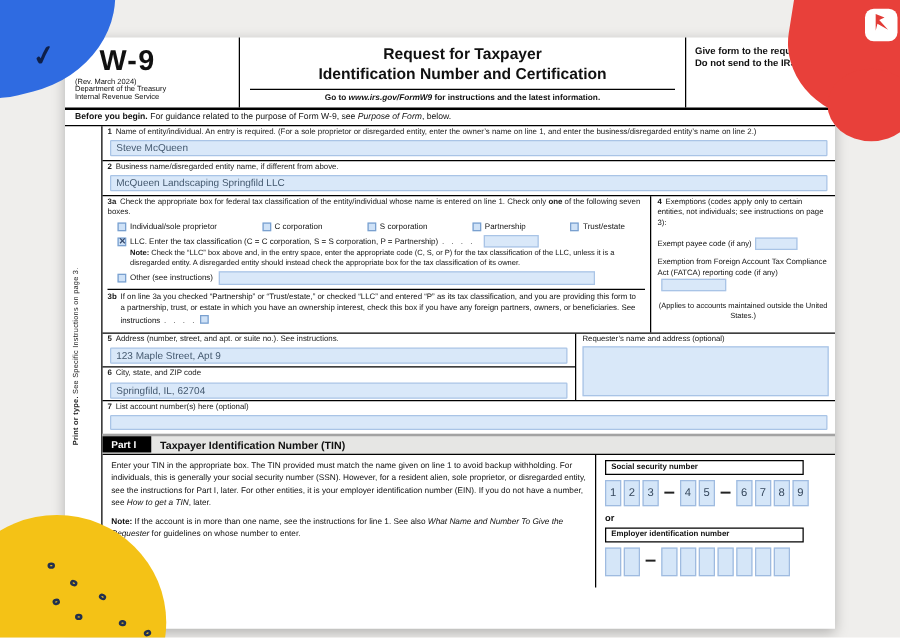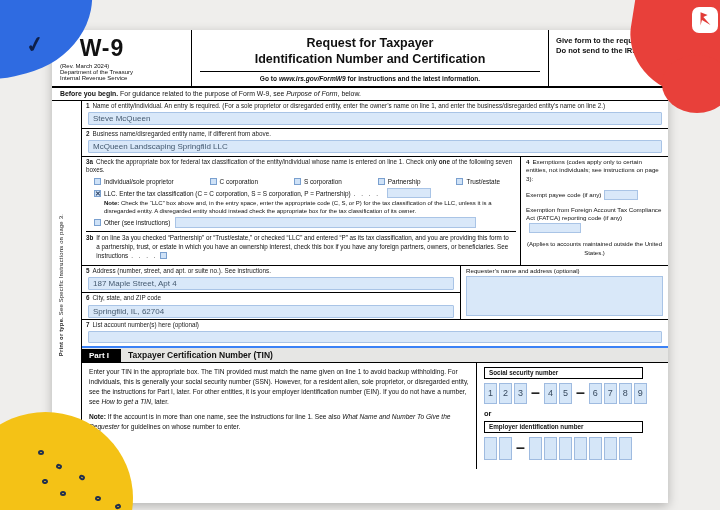--- a/index.html
+++ b/index.html
@@ -71,21 +71,21 @@
   .applies { text-align:center; margin-top:7px; font-size:6px; }
   .mt5 { margin-top:6px; }
   
   .row56 { display:flex; border-top:1px solid #000; }
   .c56 { flex:1; }
   .c56 .row { padding:1px 4px 0; }
   .lbl6 { border-top:1px solid #000; margin-top:2px; padding:1px 4px 0; }
   .creq { width:208px; border-left:1px solid #000; padding:1px 5px 3px; font-size:6.2px; }
   .reqbox { background:#d9e8f9; border:1px solid #a9c4e6; height:40px; margin-top:2px; }
   
-  .p1hdr { border-top:2px solid #3b82f6; border-bottom:1px solid #000; background:#e6e6e4; display:flex; align-items:flex-end; }
+  .p1hdr { border-top:2px solid #a3a3a3; border-bottom:1px solid #000; background:#e6e6e4; display:flex; align-items:flex-start; }
   .p1box { background:#000; color:#fff; font-weight:bold; font-size:8px; padding:2px 12px 2px 7px; }
   .p1title { font-weight:bold; font-size:8.5px; padding:2px 7px; }
   .p1body { flex:1; display:flex; }
   .p1text { flex:1; padding:4px 7px; font-size:6.6px; line-height:1.5; }
   .p1text i { font-style:italic; }
   .p1note { margin-top:6px; }
   .p1tin { width:192px; border-left:1px solid #000; padding:4px 7px; }
   .tinlabel { border:1px solid #000; font-size:6.3px; font-weight:bold; padding:1.5px 4px; width:90%; background:#fff; }
   .digitrow { display:flex; align-items:center; margin:4px 0 5px; }
   .dcell { width:13px; height:21px; background:#d5e6f8; border:1px solid #9fbbe0; margin-right:2px; display:flex; align-items:center; justify-content:center; font-size:9px; color:#37495e; }
@@ -209,41 +209,41 @@
           <div class="mt5"><span>Exempt payee code (if any)</span><span class="inlinebox w34"></span></div>
           <div class="mt5"><span>Exemption from Foreign Account Tax Compliance Act (FATCA) reporting code (if any)</span><span class="inlinebox w52"></span></div>
           <div class="applies">(Applies to accounts maintained outside the United States.)</div>
         </div>
       </div>
 
       <div class="row56">
         <div class="c56">
           <div class="row">
             <div class="lbl"><span class="num">5</span><span>Address (number, street, and apt. or suite no.). See instructions.</span></div>
-            <div class="bluefield f-margin">187 Maple Street, Apt 4</div>
+            <div class="bluefield f-margin">123 Maple Street, Apt 9</div>
           </div>
           <div class="lbl lbl6"><span class="num">6</span><span>City, state, and ZIP code</span></div>
           <div class="row">
             <div class="bluefield f-margin">Springfild, IL, 62704</div>
           </div>
         </div>
         <div class="creq">
           <div>Requester’s name and address (optional)</div>
           <div class="reqbox"></div>
         </div>
       </div>
 
       <div class="row bt">
         <div class="lbl"><span class="num">7</span><span>List account number(s) here (optional)</span></div>
         <div class="bluefield f-margin" style="height:12px;"></div>
       </div>
 
       <div class="p1hdr">
         <div class="p1box">Part I</div>
-        <div class="p1title">Taxpayer Certification Number (TIN)</div>
+        <div class="p1title">Taxpayer Identification Number (TIN)</div>
       </div>
 
       <div class="p1body">
         <div class="p1text">
           <div><span>Enter your TIN in the appropriate box. The TIN provided must match the name given on line 1 to avoid backup withholding. For individuals, this is generally your social security number (SSN). However, for a resident alien, sole proprietor, or disregarded entity, see the instructions for Part I, later. For other entities, it is your employer identification number (EIN). If you do not have a number, see </span><i>How to get a TIN</i><span>, later.</span></div>
           <div class="p1note"><b>Note:</b><span> If the account is in more than one name, see the instructions for line 1. See also </span><i>What Name and Number To Give the Requester</i><span> for guidelines on whose number to enter.</span></div>
         </div>
         <div class="p1tin">
           <div class="tinlabel">Social security number</div>
           <div class="digitrow">

